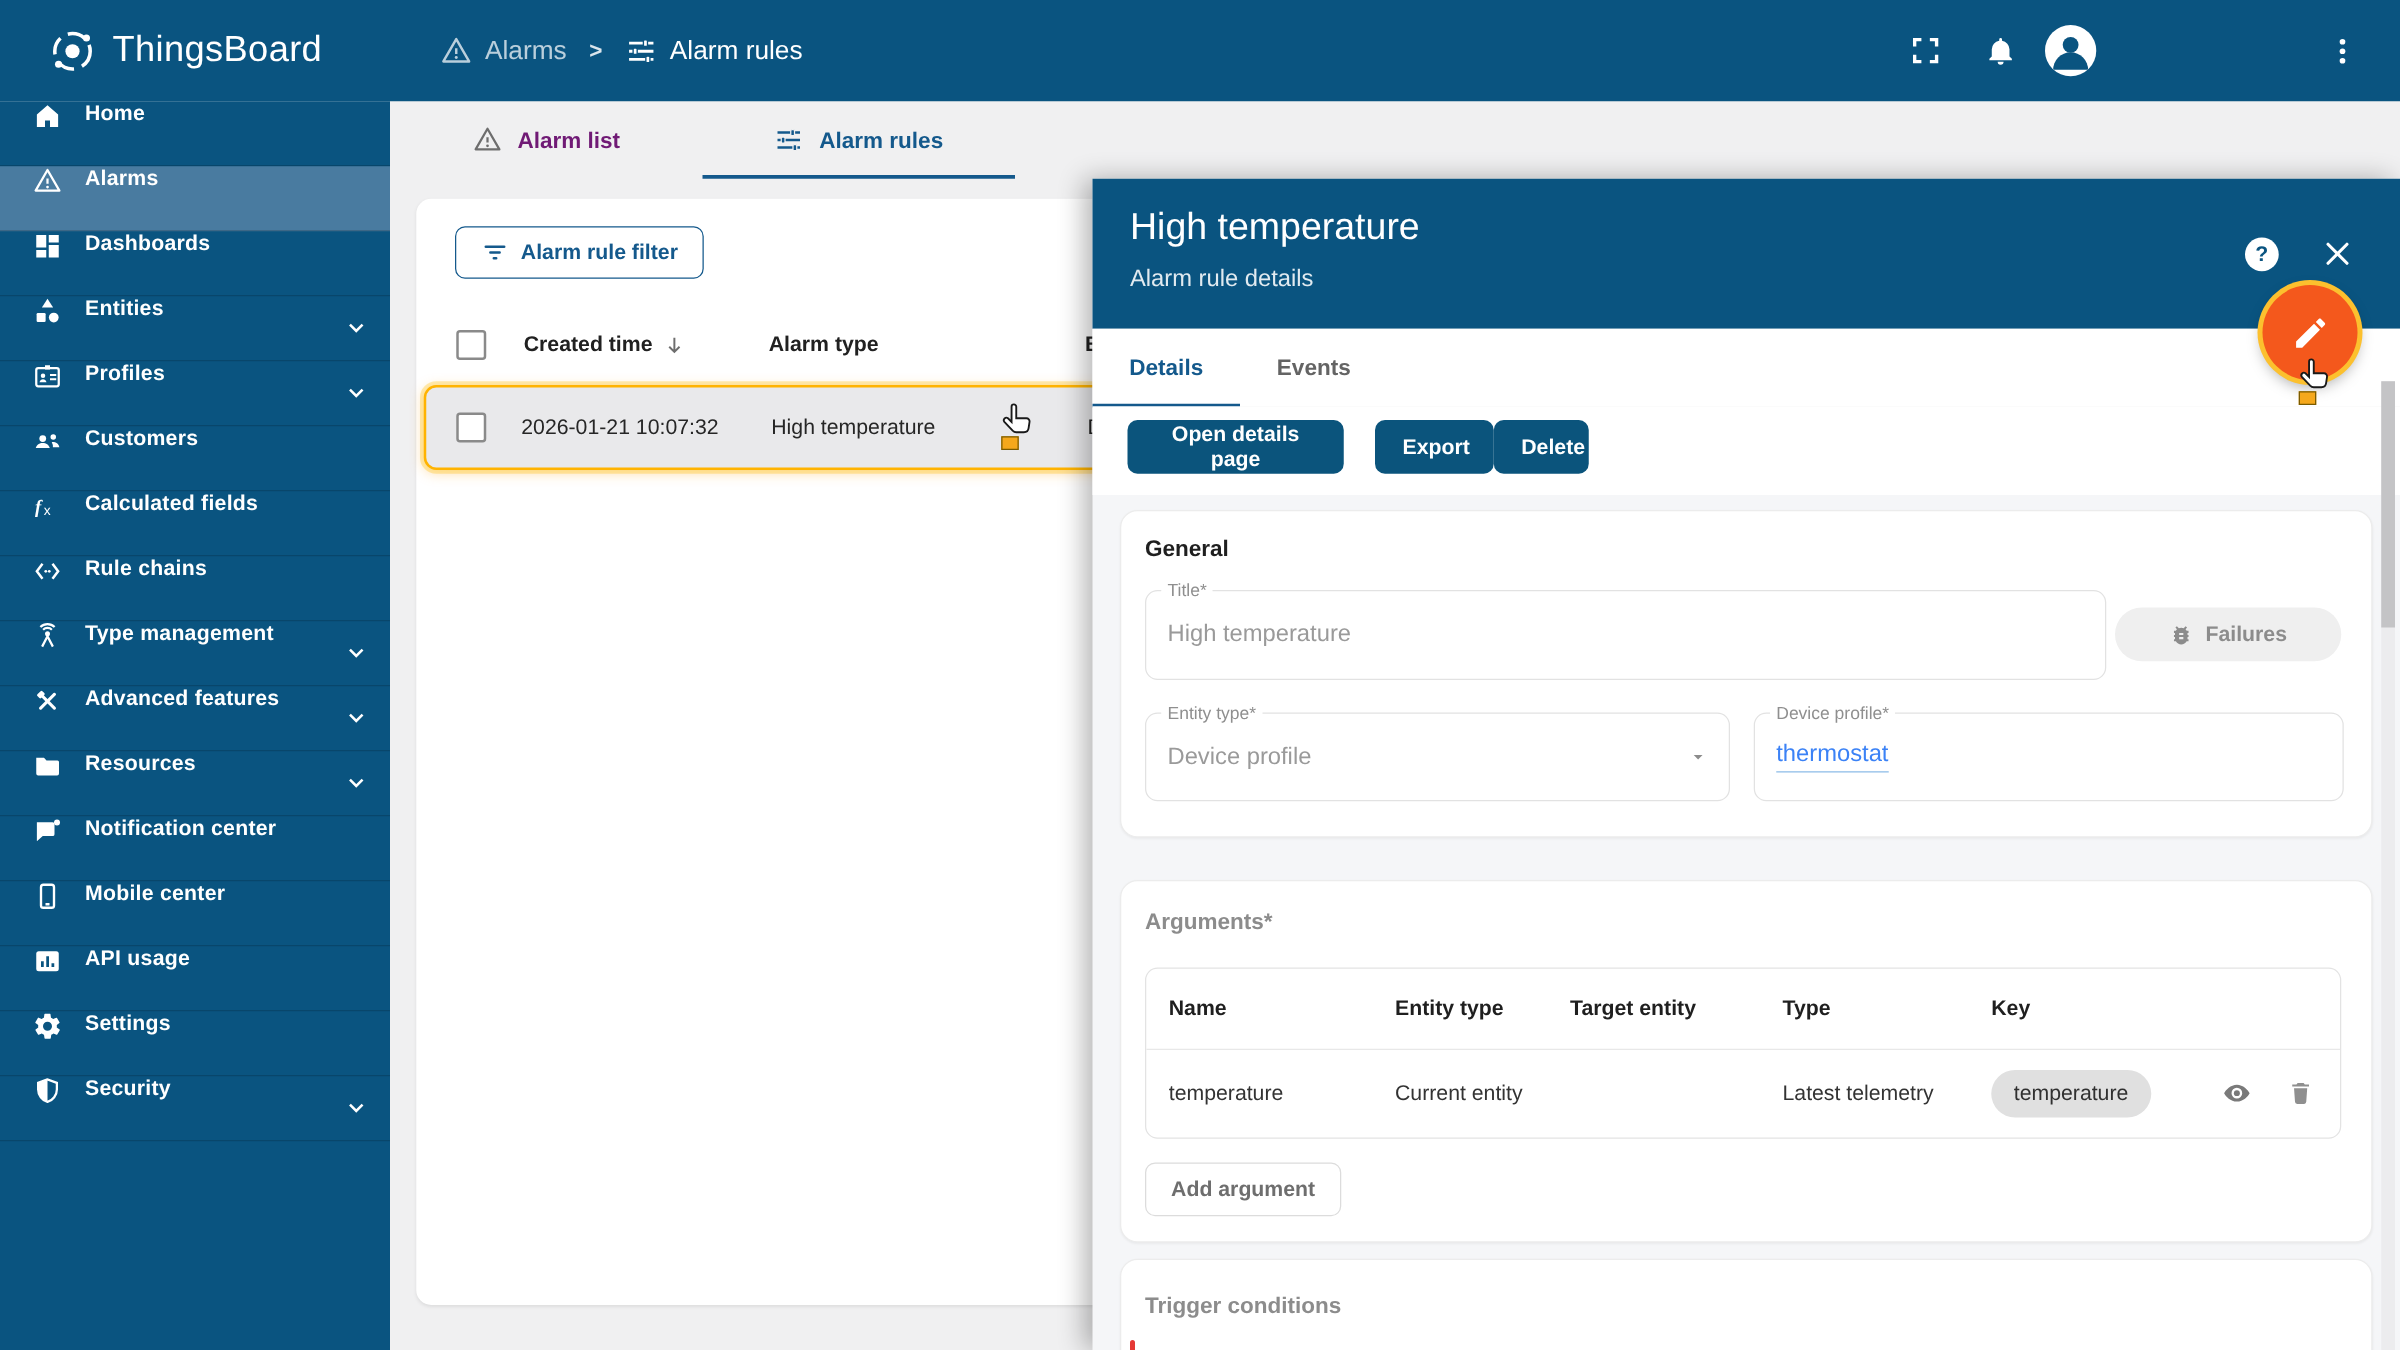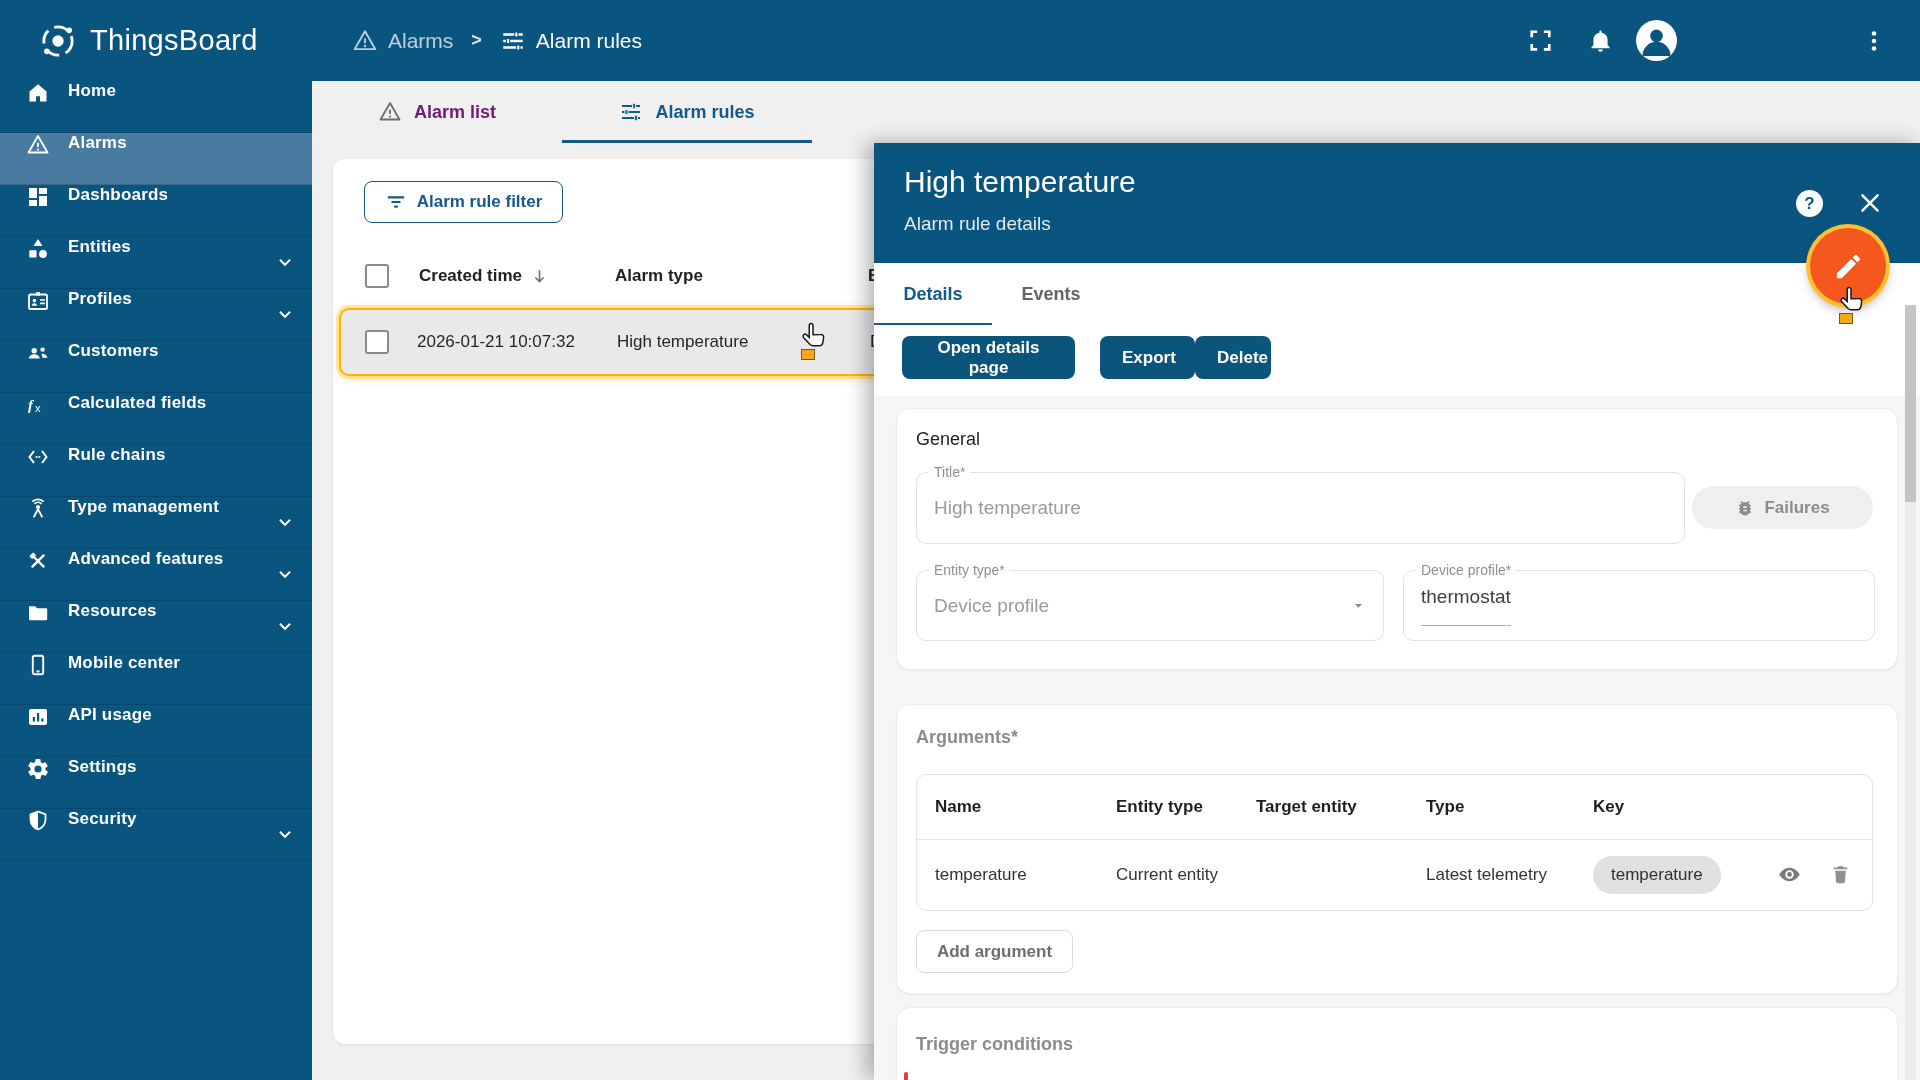--- a/index.html
+++ b/index.html
@@ -56,21 +56,21 @@
   .panel-tabs{position:absolute;left:0;top:120px;width:100%;height:62px;background:#fff;border-bottom:1px solid #E6E6E6;display:flex;}
   .ptab{width:118px;display:flex;align-items:center;justify-content:center;font-size:18px;font-weight:bold;cursor:pointer;}
   .ptab.active{color:#14598C;position:relative;}
   .ptab.active:after{content:"";position:absolute;left:0;right:0;bottom:-1px;height:3px;background:#14598C;}
   .ptab.inactive{color:#646464;}
   .btn-strip{position:absolute;left:0;top:182px;width:100%;height:71px;background:#fff;}
   .blue-btn{position:absolute;top:11px;height:43px;background:#0B547C;border:none;border-radius:8px;color:#fff;
             font-size:17px;font-weight:bold;font-family:inherit;padding:0 22px;cursor:pointer;}
   .sec-card{position:absolute;left:22px;width:1000px;background:#fff;border:1px solid #ECECEC;border-radius:14px;
             box-shadow:0 1px 2px rgba(0,0,0,.05);}
-  .sec-head-dark{font-size:18px;font-weight:normal;color:#1F1F1F;}
+  .sec-head-dark{font-size:18px;font-weight:bold;color:#1F1F1F;}
   .sec-head-gray{font-size:18px;font-weight:bold;color:#8C8C8C;}
   .field{position:absolute;border:1px solid #E2E2E2;border-radius:10px;background:#fff;}
   .field-label{position:absolute;left:12px;top:-9px;background:#fff;padding:0 5px;font-size:14px;color:#8F8F8F;}
   .field-value{position:absolute;left:17px;top:0;height:100%;display:flex;align-items:center;font-size:19px;color:#9A9A9A;}
   .pill-btn{position:absolute;background:#EFEFEF;border:none;border-radius:22px;display:flex;align-items:center;justify-content:center;
             gap:9px;color:#8C8C8C;font-size:17px;font-weight:bold;font-family:inherit;cursor:pointer;}
   .args-table{position:absolute;left:19px;top:69px;width:955px;height:135px;border:1px solid #E3E3E3;border-radius:10px;overflow:hidden;background:#fff;}
   .args-hrow{height:64px;display:flex;align-items:center;padding-left:18px;font-size:17px;font-weight:bold;color:#1F1F1F;border-bottom:1px solid #E8E8E8;}
   .args-drow{height:69px;display:flex;align-items:center;padding-left:18px;font-size:17px;color:#333;}
   .c-name{width:181px}.c-ent{width:140px}.c-tgt{width:170px}.c-typ{width:167px}.c-key{width:184px}
@@ -295,20 +295,29 @@
           </svg>
         </span>
       <span class="nav-label">Resources</span>
       <span class="nav-chev">
           <svg viewBox="0 0 24 24">
             <path d="M6.5 9.5 12 15l5.5-5.5" fill="none" stroke="currentColor" stroke-width="2.2"></path>
           </svg>
         </span>
     </div>
 
+    <div class="nav-item">
+      <span class="nav-icon">
+          <svg viewBox="0 0 24 24" fill="currentColor">
+            <path d="M3.5 4.8h12.6a1.5 1.5 0 0 1 1.5 1.5v8a1.5 1.5 0 0 1-1.5 1.5H8.2l-4.7 4.1Z"></path>
+            <circle cx="19.6" cy="5" r="2.4"></circle>
+          </svg>
+        </span>
+      <span class="nav-label">Notification center</span>
+    </div>
 
     <div class="nav-item">
       <span class="nav-icon">
           <svg viewBox="0 0 24 24">
             <rect x="6.8" y="2.8" width="10.4" height="18.4" rx="1.9" fill="none" stroke="currentColor" stroke-width="1.9"></rect>
             <path d="M10.4 18.4h3.2" stroke="currentColor" stroke-width="1.9"></path>
           </svg>
         </span>
       <span class="nav-label">Mobile center</span>
     </div>
@@ -455,21 +464,21 @@
         <span style="position:absolute;right:16px;top:26px;">
           <svg width="17" height="17" viewBox="0 0 24 24" fill="#8C8C8C">
               <path d="M7 10l5 5 5-5Z"></path>
             </svg>
         </span>
       </div>
 
       <div class="field" style="left:506px;top:161px;width:470px;height:69px;">
         <span class="field-label">Device profile*</span>
         <span class="field-value" style="color:#1976D2;">
-            <a style="color:#404040;text-decoration:none;border-bottom:1.5px solid #8CBCE8;padding-bottom:17px;cursor:pointer;">thermostat</a>
+            <a style="color:#3b82f6;text-decoration:none;border-bottom:1.5px solid #8CBCE8;padding-bottom:2px;cursor:pointer;">thermostat</a>
           </span>
       </div>
     </div>
 
     <div class="sec-card" style="top:561px;height:288px;">
       <div class="sec-head-gray" style="position:absolute;left:19px;top:22px;">Arguments*</div>
 
       <div class="args-table">
         <div class="args-hrow">
           <span class="c-name">Name</span>

